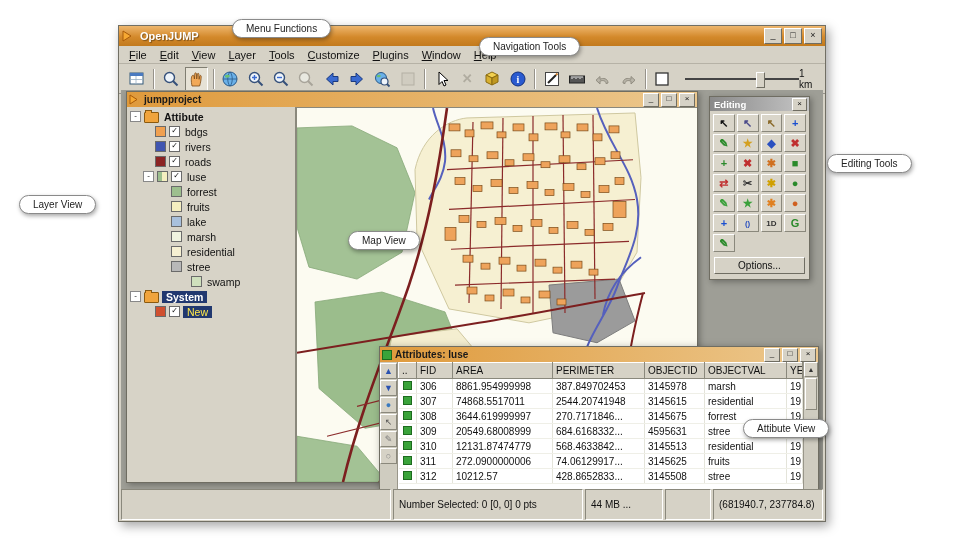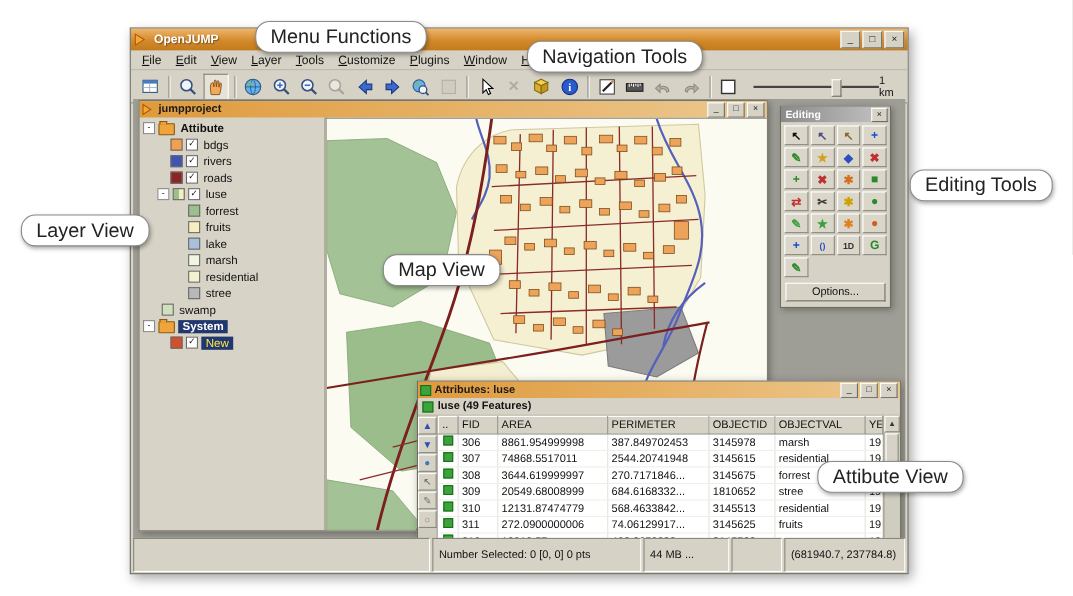--- a/index.html
+++ b/index.html
@@ -107,21 +107,21 @@
   .vthumb{height:30px;margin:1px;background:#d6d2c6;border:1px solid;border-color:#fff #8a887c #8a887c #fff;}
   .hthumb{width:230px;margin:1px;background:#d6d2c6;border:1px solid;border-color:#fff #8a887c #8a887c #fff;}
   .hfill,.vfill{flex:1;}
   
   .statusbar{position:absolute;left:2px;right:2px;bottom:1px;height:31px;display:flex;gap:2px;
     background:#d6d2c6;font-size:10px;}
   .seg{border:1px solid;border-color:#8a887c #fff #fff #8a887c;display:flex;align-items:center;
     padding:0 5px;white-space:nowrap;overflow:hidden;}
   
   .callout{position:absolute;background:#fff;border:1px solid #8a8a8a;border-radius:13px;
-    padding:3px 13px;font-size:18px;color:#222;box-shadow:1px 2px 4px rgba(0,0,0,.35);z-index:50;
+    padding:3px 13px;font-size:10px;color:#222;box-shadow:1px 2px 4px rgba(0,0,0,.35);z-index:50;
     white-space:nowrap;}
 </style>
 </head>
 <body>
 
 <div id="canvas">
 
   <div class="main-window">
 
     <div class="titlebar">
@@ -344,21 +344,21 @@
                   <span class="tree-label">marsh</span>
                 </div>
                 <div class="tree-row" style="padding-left: 44px;">
                   <span class="swatch" style="background: rgb(246, 240, 210);"></span>
                   <span class="tree-label">residential</span>
                 </div>
                 <div class="tree-row" style="padding-left: 44px;">
                   <span class="swatch" style="background: rgb(184, 184, 184);"></span>
                   <span class="tree-label">stree</span>
                 </div>
-                <div class="tree-row" style="padding-left: 20px;">
+                <div class="tree-row" style="padding-left: 48px; margin-left: 16px;">
                   <span class="swatch" style="background: rgb(207, 224, 189);"></span>
                   <span class="tree-label">swamp</span>
                 </div>
                 <div class="tree-row" style="padding-left: 3px;">
                   <span class="expander">-</span>
                   <span class="folder-icon"></span>
                   <span class="tree-label system">System</span>
                 </div>
                 <div class="tree-row" style="padding-left: 16px;">
                   <span class="spacer9"></span>
@@ -562,24 +562,20 @@
       <div class="attr-window">
         <div class="inner-titlebar">
           <span class="green-sq"></span>
           <span class="inner-title-text">Attributes: luse</span>
           <span class="win-buttons">
             <span class="inner-btn">_</span>
             <span class="inner-btn">□</span>
             <span class="inner-btn">×</span>
           </span>
         </div>
-        <div class="attr-subheader">
-          <span class="green-sq"></span>
-          <span>luse (49 Features)</span>
-        </div>
         <div class="attr-body">
           <div class="side-strip" id="side-strip">
               <div class="strip-btn" style="color: rgb(42, 82, 176);">▲</div>
               <div class="strip-btn" style="color: rgb(42, 82, 176);">▼</div>
               <div class="strip-btn" style="color: rgb(58, 122, 191);">●</div>
               <div class="strip-btn" style="color: rgb(85, 85, 85);">↖</div>
               <div class="strip-btn" style="color: rgb(119, 119, 119);">✎</div>
               <div class="strip-btn" style="color: rgb(136, 136, 136);">○</div>
             </div>
           <div class="table-zone">
@@ -631,21 +627,21 @@
                       <td>270.7171846...</td>
                       <td>3145675</td>
                       <td>forrest</td>
                       <td>19</td>
                     </tr>
                     <tr>
                       <td class="iconcell"><span class="row-square"></span></td>
                       <td class="num">309</td>
                       <td class="num">20549.68008999</td>
                       <td>684.6168332...</td>
-                      <td>1810652</td>
+                      <td>4595631</td>
                       <td>stree</td>
                       <td>19</td>
                     </tr>
                     <tr>
                       <td class="iconcell"><span class="row-square"></span></td>
                       <td class="num">310</td>
                       <td class="num">12131.87474779</td>
                       <td>568.4633842...</td>
                       <td>3145513</td>
                       <td>residential</td>

